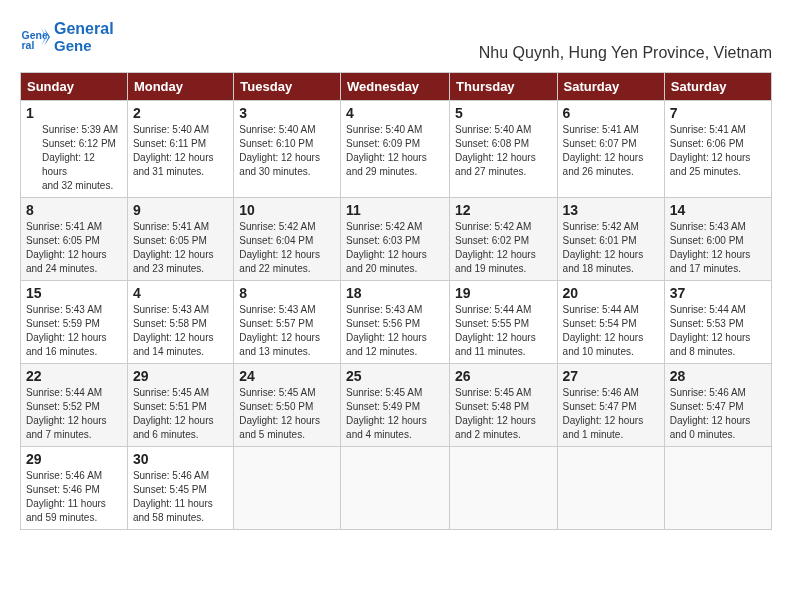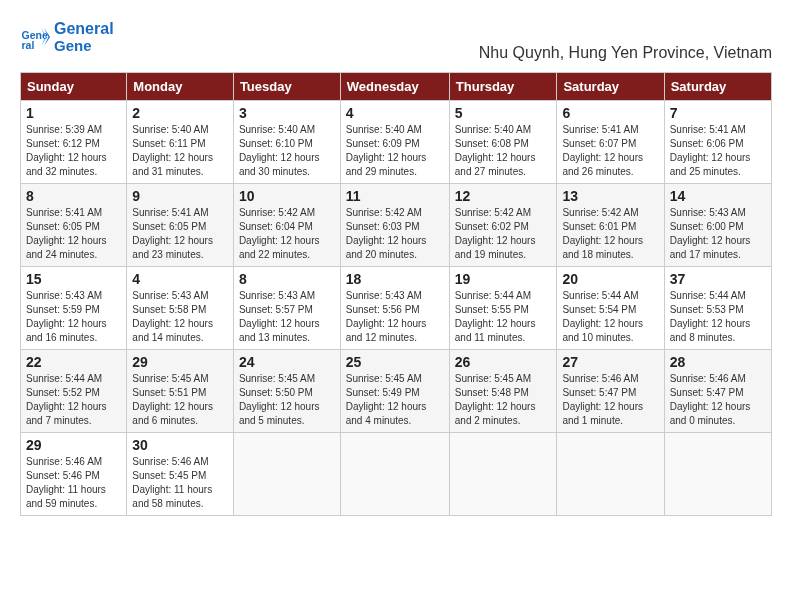--- a/index.html
+++ b/index.html
@@ -109,21 +109,21 @@
         <th>Wednesday</th>
         <th>Thursday</th>
         <th>Saturday</th>
         <th>Saturday</th>
       </tr>
   </thead>
   <tbody id="calendar-body">
       <tr>
         <td>
           <span class="day-number">1</span>
-          <div class="day-info" style="white-space: pre-line;">Sunrise: 5:39 AM
+          <div class="day-info" style="white-space: pre-line; margin-left: 16px;">Sunrise: 5:39 AM
 Sunset: 6:12 PM
 Daylight: 12 hours
 and 32 minutes.</div>
         </td>
         <td>
           <span class="day-number">2</span>
           <div class="day-info" style="white-space: pre-line;">Sunrise: 5:40 AM
 Sunset: 6:11 PM
 Daylight: 12 hours
 and 31 minutes.</div>

